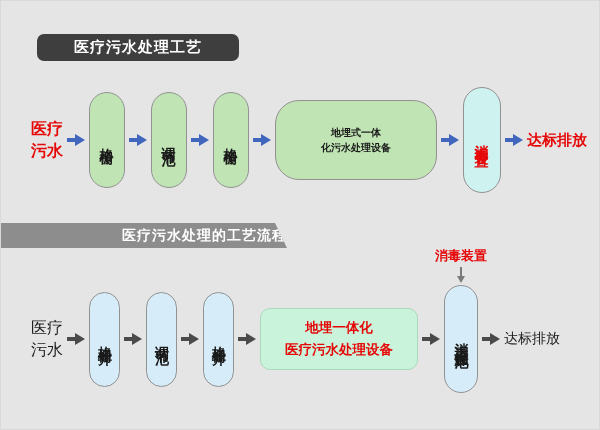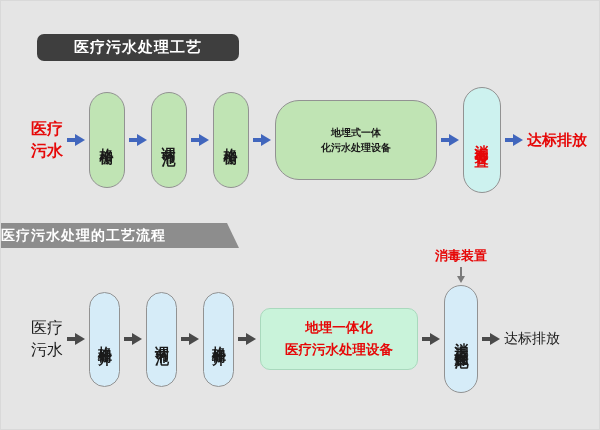--- a/index.html
+++ b/index.html
@@ -43,23 +43,23 @@
                border-top:6px solid transparent;border-bottom:6px solid transparent;}
   .arrow-blue{color:#4166bd;}
   .arrow-gray{color:#4a4a4a;}
 
   .outlbl{font-size:15px;font-weight:bold;white-space:nowrap;flex:0 0 auto;font-family:Liberation Mono, monospace;}
   .out-bottom{font-size:14px;font-weight:normal;}
 
   
   .bottom-banner{position:absolute;left:0;top:222px;width:238px;height:25px;background:#8d8d8d;
                  clip-path:polygon(0 0,calc(100% - 12px) 0,100% 100%,0 100%);
-                 display:flex;align-items:center;justify-content:flex-start;color:#ffffff;
+                 display:flex;align-items:center;justify-content:flex-end;color:#ffffff;
                  font-size:14px;font-weight:bold;letter-spacing:1px;
-                 font-family:"Liberation Serif",serif;}
+                 font-family:"Liberation Serif",serif;padding-left:48px;}
 
   .contact-wrap{position:relative;flex:0 0 auto;display:flex;align-items:center;}
   .label-above{position:absolute;bottom:calc(100% + 20px);left:50%;transform:translateX(-50%);
                white-space:nowrap;color:#e60808;font-size:13px;font-weight:bold;}
   .arrow-down{position:absolute;bottom:calc(100% + 2px);left:50%;transform:translateX(-50%);
               display:flex;flex-direction:column;align-items:center;color:#7a7a7a;}
   .arrow-down .vshaft{width:2px;height:9px;background:currentColor;}
   .arrow-down .vhead{width:0;height:0;border-top:7px solid currentColor;
                      border-left:4px solid transparent;border-right:4px solid transparent;}
 </style>

